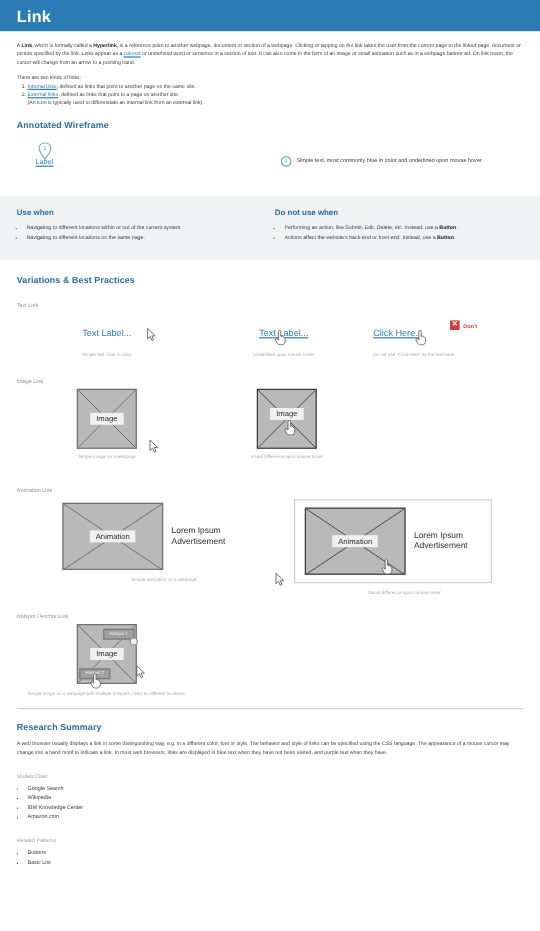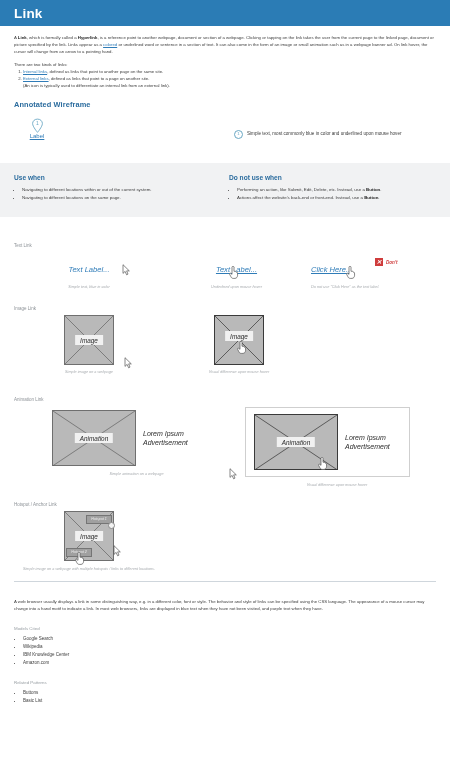--- a/index.html
+++ b/index.html
@@ -153,21 +153,21 @@
   }
   .caption {
     font-size: 3.8px;
     color: #a7abaf;
     text-align: center;
     margin-top: 4px;
   }
 
   
   .row { display: flex; position: relative; }
-  .cell { position: relative; font-style: italic; }
+  .cell { position: relative; }
   .textlink {
     color: #2f7cb8;
     font-size: 7.6px;
   }
   .textlink.u { text-decoration: underline; }
   .donot {
     display: flex;
     align-items: center;
     gap: 3px;
     position: absolute;
@@ -318,20 +318,21 @@
   <div class="col right">
     <h3>Do not use when</h3>
     <ul>
       <li><span>Performing an action, like Submit, Edit, Delete, etc. Instead, use a </span><b>Button</b><span>.</span></li>
       <li><span>Actions affect the website's back-end or front-end. Instead, use a </span><b>Button</b><span>.</span></li>
     </ul>
   </div>
 </div>
 
 <div class="variations">
+  <div class="section-title">Variations &amp; Best Practices</div>
 
   <div class="sub-label">Text Link</div>
   <div class="row" style="height:40px;">
 
     <div class="cell" style="width:150px;">
       <div style="text-align:center;padding-top:6px;">
         <span class="textlink">Text Label...</span>
       </div>
       <div class="caption" style="margin-top:9px;">Simple text, blue in color</div>
       <svg class="cursor" style="left:108px;top:12px;" width="9" height="12" viewBox="0 0 9 12">
@@ -461,20 +462,21 @@
         </svg>
       </div>
       <div class="caption" style="margin-top:6px;">Simple image on a webpage with multiple hotspots / links to different locations.</div>
     </div>
   </div>
 </div>
 
 <div class="rule" style="margin-top:6px;"></div>
 
 <div class="research">
+  <div class="section-title">Research Summary</div>
   <p>A web browser usually displays a link in some distinguishing way, e.g. in a different color, font or style. The behavior and style of links can be specified using the CSS language. The appearance of a mouse cursor may change into a hand motif to indicate a link. In most web browsers, links are displayed in blue text when they have not been visited, and purple text when they have.</p>
 
   <div class="mini-head">Models Cited</div>
   <ul>
     <li>Google Search</li>
     <li>Wikipedia</li>
     <li>IBM Knowledge Center</li>
     <li>Amazon.com</li>
   </ul>
 

